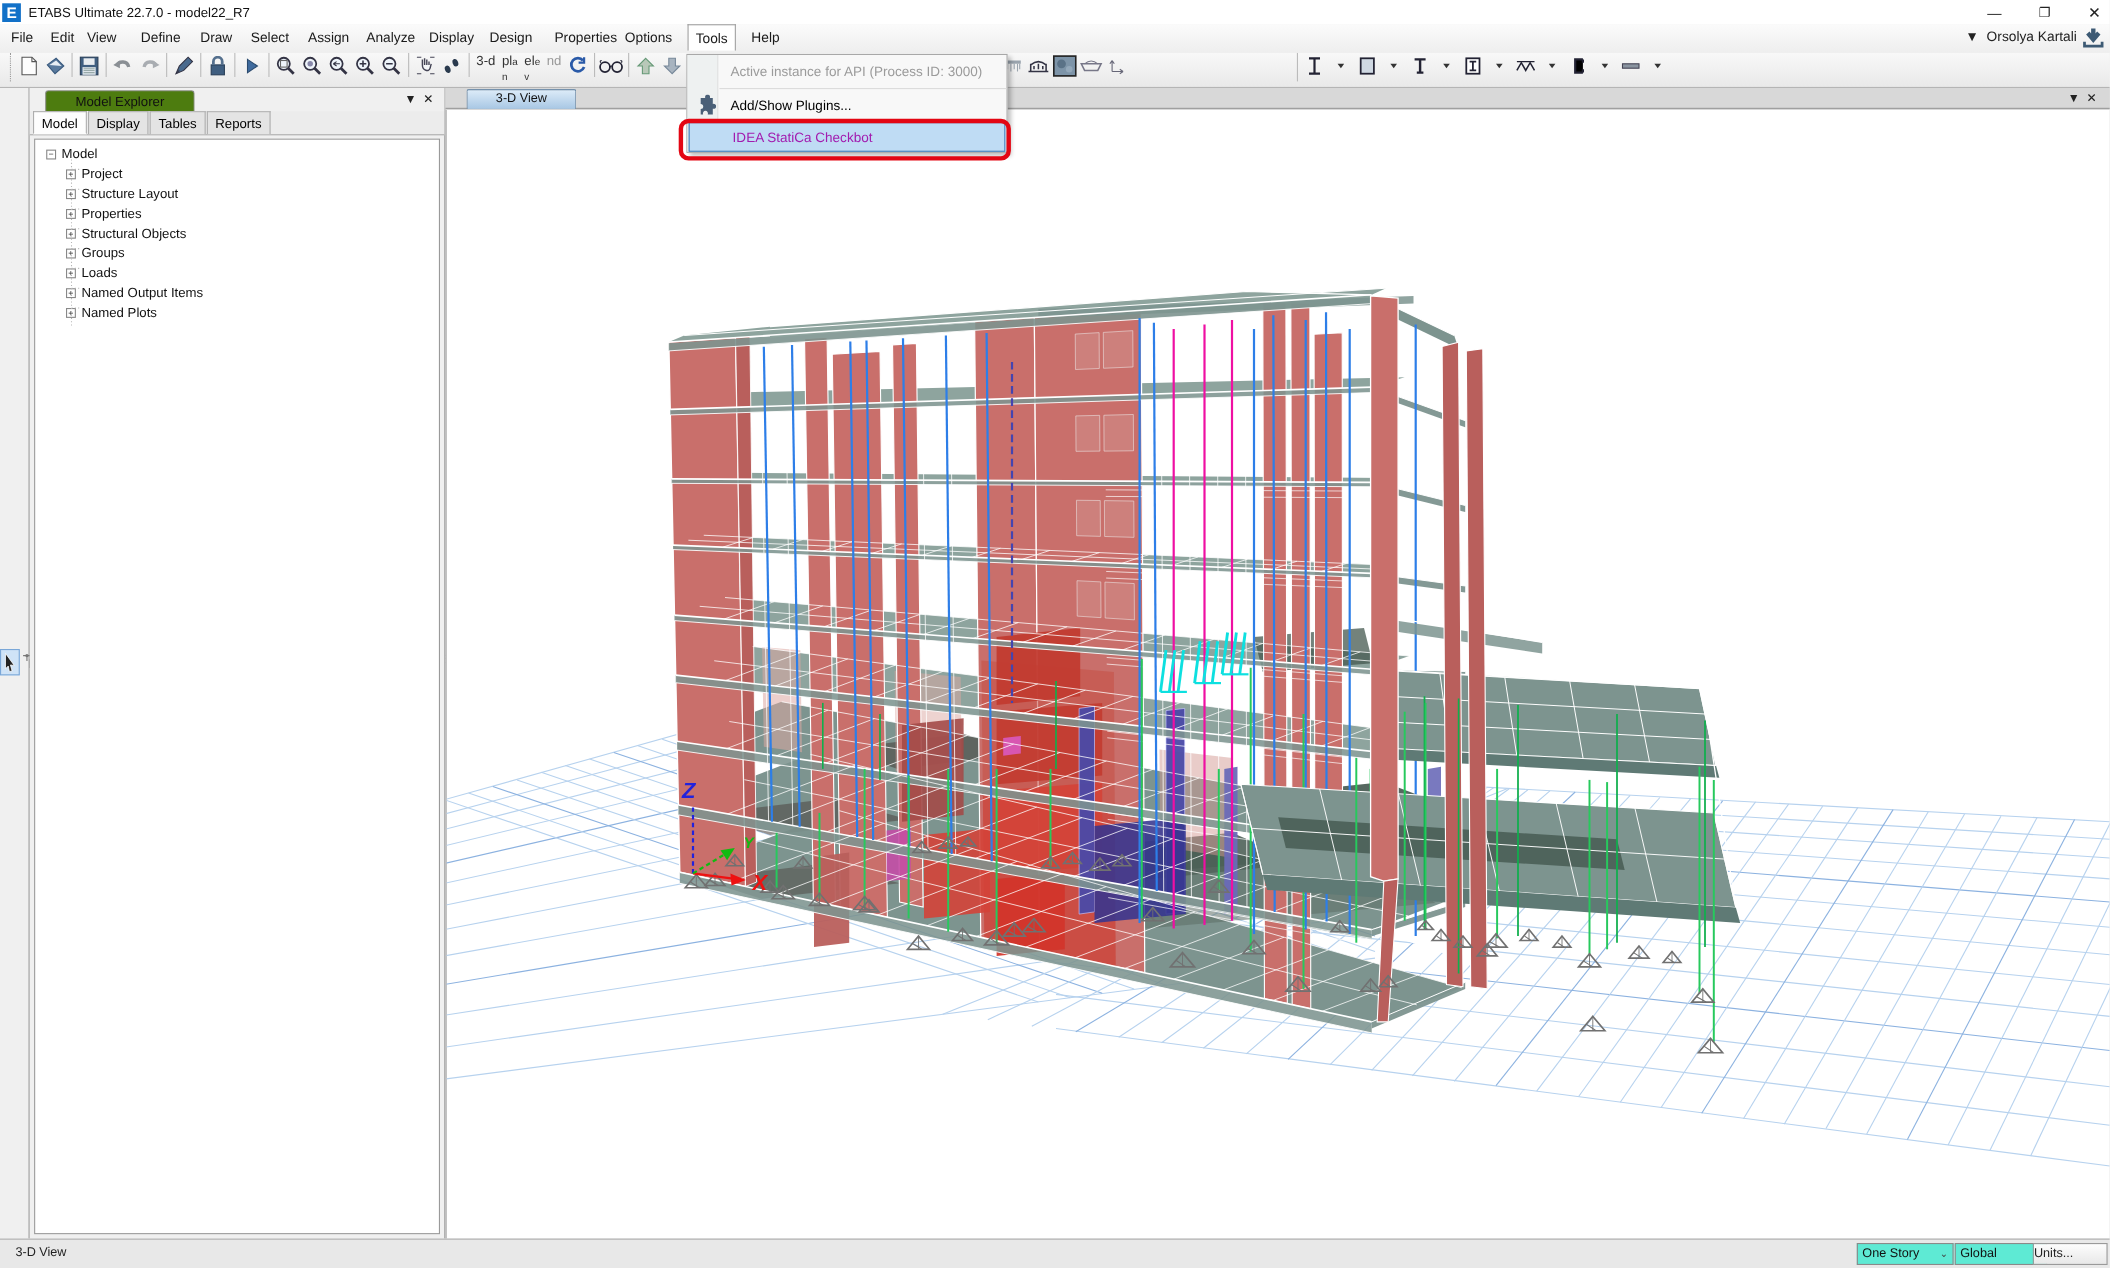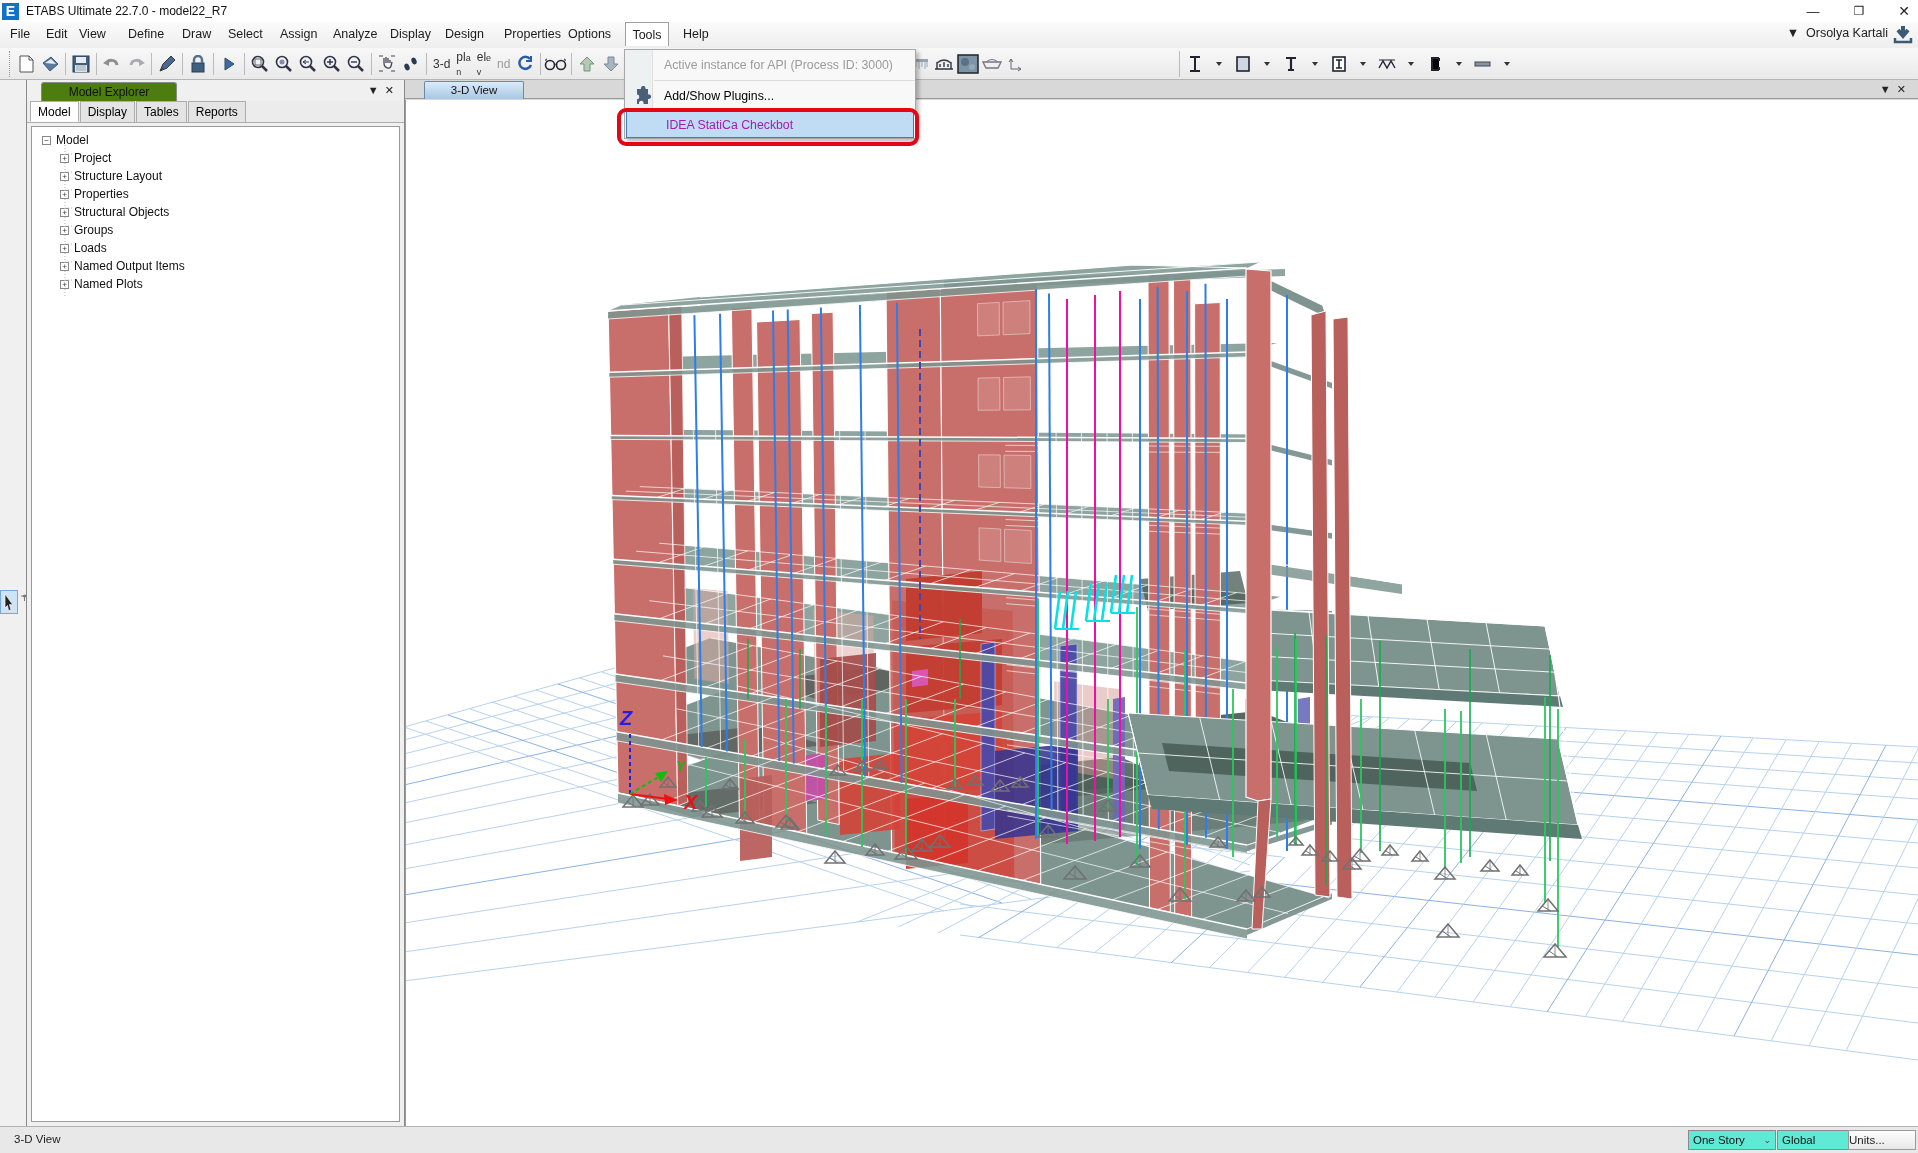--- a/index.html
+++ b/index.html
@@ -4,21 +4,21 @@
 html,body{width:1918px;height:1153px;overflow:hidden;font-family:"Liberation Sans",sans-serif;background:#f0f0f0}
 #titlebar{height:22px;background:#ffffff;display:flex;align-items:center;position:relative}
 #eicon{width:17px;height:17px;background:#1271c8;margin-left:2px;color:#fff;font-weight:bold;font-size:14px;text-align:center;line-height:17px}
 #title{font-size:12px;color:#111;margin-left:7px}
 #winbtn{position:absolute;right:8px;top:0;height:22px;display:flex;align-items:center;gap:34px;color:#222;font-size:13px}
 #menubar{height:26px;background:linear-gradient(#fbfbfb,#eeeeee);font-size:12.5px;color:#1a1a1a;position:relative}
 .mi{position:absolute;top:5px}
 #mi-tools{position:absolute;left:625px;top:0px;background:#fff;border:1px solid #a0a0a0;border-bottom:none;padding:5px 0 4px;width:44px;text-align:center;z-index:30}
 #user{position:absolute;right:30px;top:4px;font-size:12.5px;color:#222}
 #dlico{position:absolute;right:4px;top:2px}
-#toolbar{height:32px;background:linear-gradient(#f8f8f8,#e9e9e9);border-bottom:1px solid #b5b5b5;display:flex;align-items:center}
+#toolbar{height:32px;background:linear-gradient(#f8f8f8,#e9e9e9);border-bottom:1px solid #b5b5b5;display:flex;align-items:flex-start}
 .sep{width:1px;height:22px;background:#bbb;margin:0 3px}
 .tbi{width:24px;height:24px;display:flex;align-items:center;justify-content:center}
 .tbt{font-size:12px;color:#333;padding:0 3px}
 #main{display:flex;height:1046px;position:relative}
 #lefttools{width:27px;background:#f0f0f0;border-right:1px solid #898989;display:flex;flex-direction:row;align-items:center;padding-top:2px}
 .lti{width:24px;height:24px;margin-bottom:5px;display:flex;align-items:center;justify-content:center}
 .ltisel{background:#cfe3f7;border:1px solid #7aa7d8}
 #explorer{width:378px;background:#f0f0f0;border-right:1px solid #898989;position:relative}
 #exphead{height:21px;position:relative;background:#f0f0f0}
 #exptab{position:absolute;left:14px;top:2px;width:136px;height:19px;background:#4d7c0f;border:1px solid #8a8a8a;border-bottom:none;border-radius:3px 3px 0 0;text-align:center;font-size:12px;padding-top:2px;color:#111}

